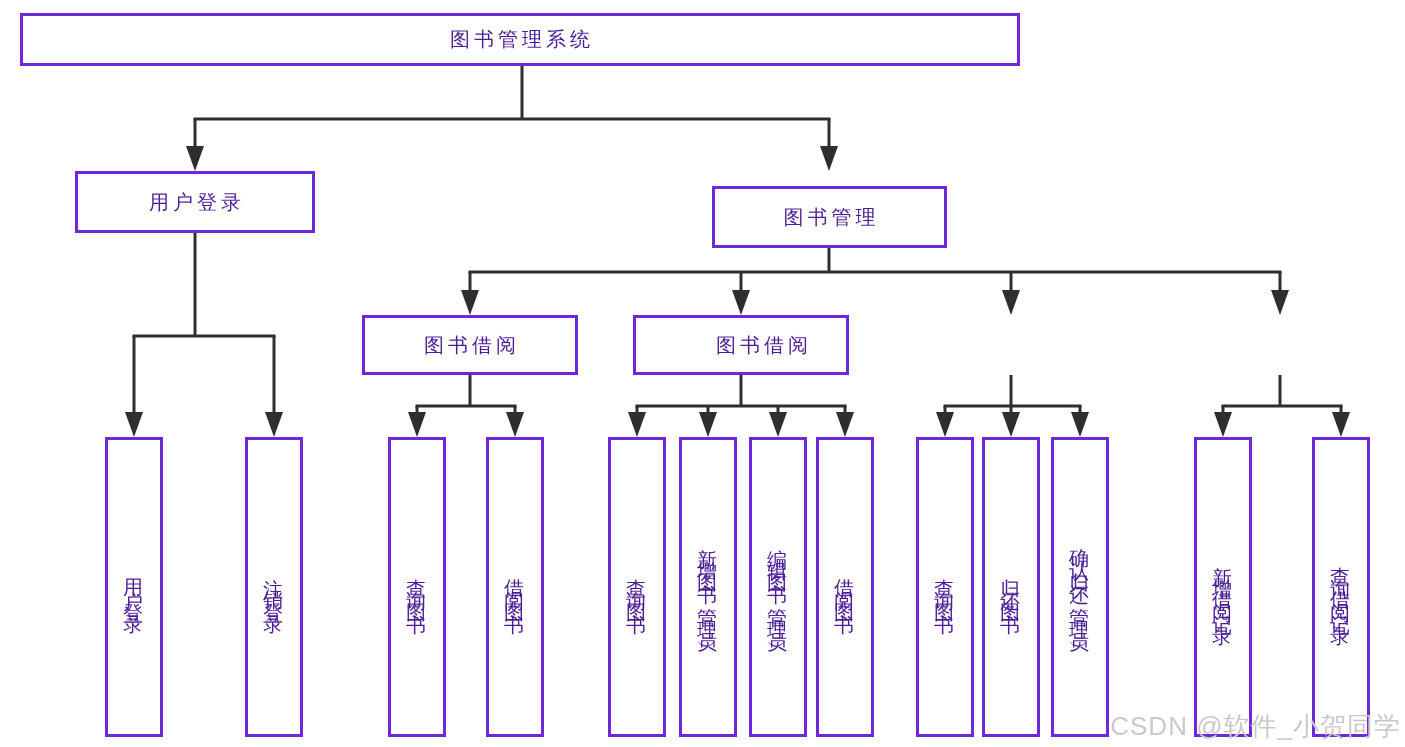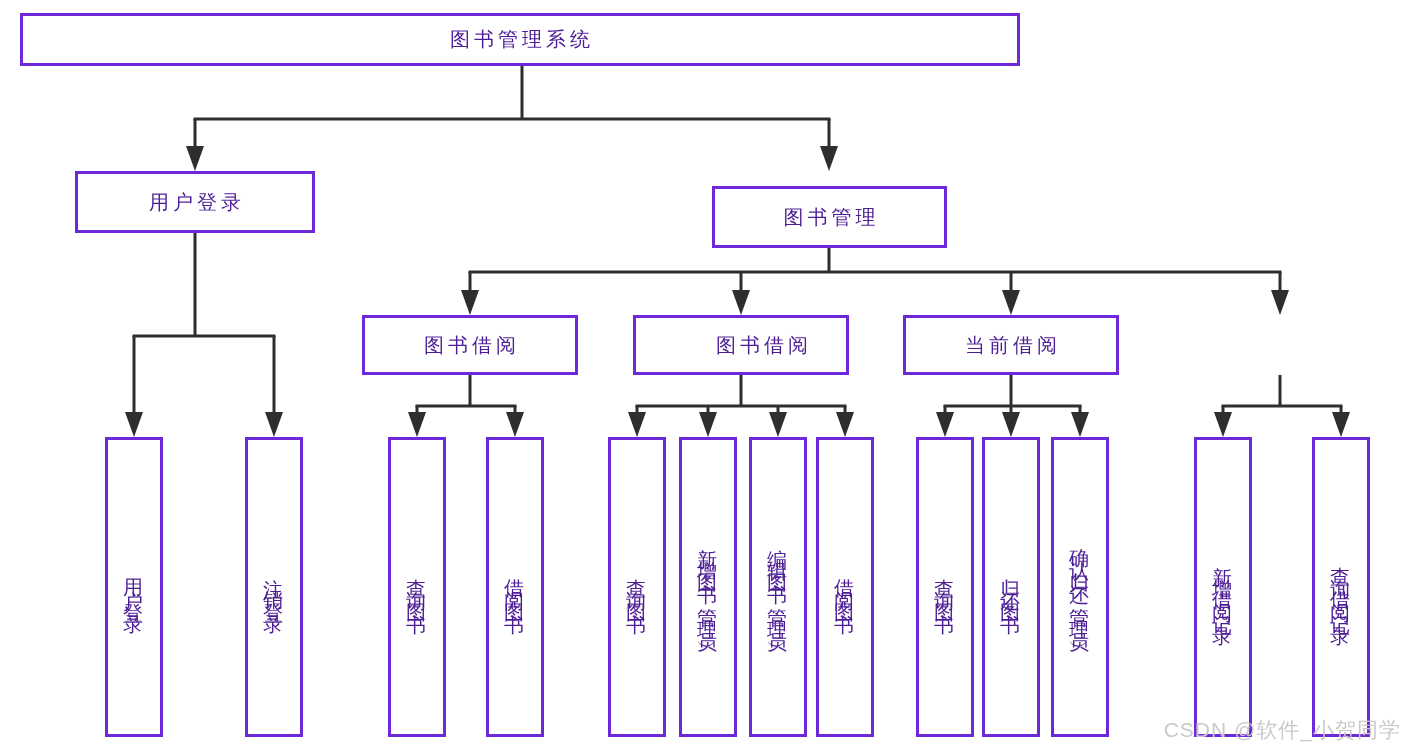--- a/index.html
+++ b/index.html
@@ -36,21 +36,21 @@
     writing-mode: vertical-rl;
     font-size: 20px;
     letter-spacing: 12px;
     white-space: nowrap;
   }
   .leaf { width: 58px; height: 300px; top: 437px; }
   .watermark {
     position: absolute;
     right: 4px;
     bottom: 3px;
-    font-size: 21px;
+    font-size: 26px;
     color: #c9c9c9;
     letter-spacing: 1px;
     white-space: nowrap;
   }
 </style>
 </head>
 <body>
 
 <div class="canvas">
 
@@ -140,23 +140,20 @@
   <div class="node node-h" style="left:712px; top:186px; width:235px; height:62px;">
     <span class="label">图书管理</span>
   </div>
 
   <div class="node node-h" style="left:362px; top:315px; width:216px; height:60px;">
     <span class="label">图书借阅</span>
   </div>
   <div class="node node-h" style="left:633px; top:315px; width:216px; height:60px;padding-left:42px;">
     <span class="label">图书借阅</span>
   </div>
-  <div class="node node-h" style="left:903px; top:315px; width:216px; height:60px;">
-    <span class="label">当前借阅</span>
-  </div>
 
   <div class="node node-v leaf" style="left:105px;">
     <span class="label">用户登录</span>
   </div>
   <div class="node node-v leaf" style="left:245px;">
     <span class="label">注销登录</span>
   </div>
 
   <div class="node node-v leaf" style="left:388px;">
     <span class="label">查询图书</span>

